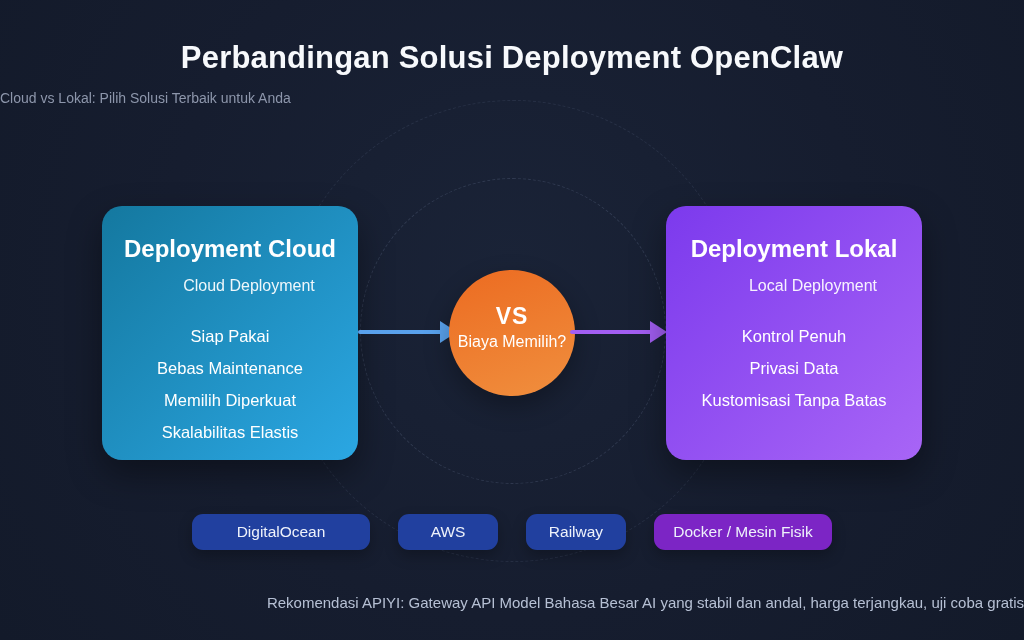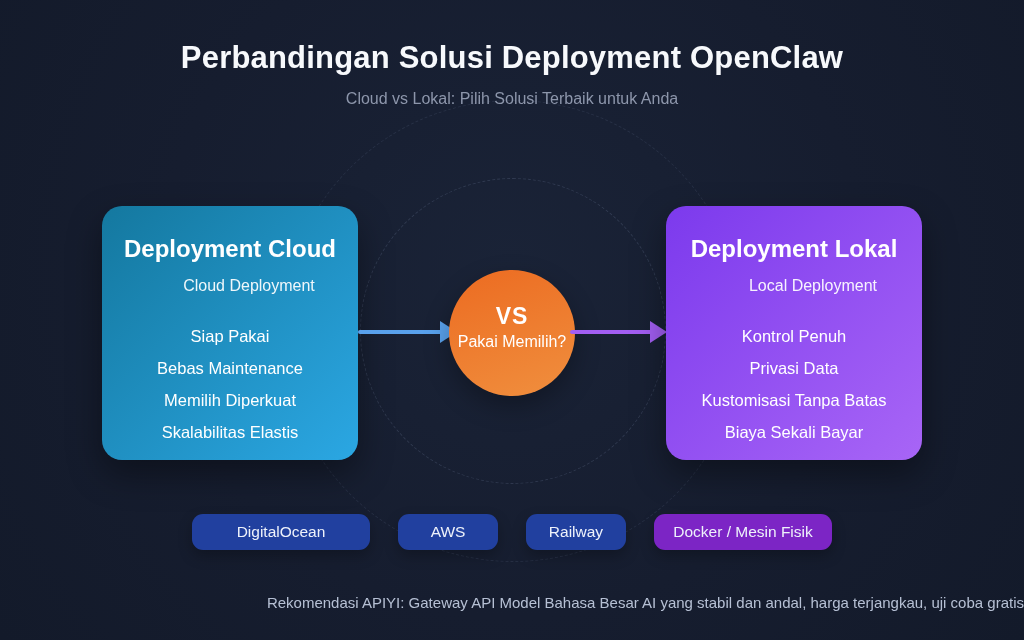--- a/index.html
+++ b/index.html
@@ -14,22 +14,22 @@
     border-radius:50%; pointer-events:none;
   }
   .ring-inner { left:360px; top:178px; width:304px; height:304px; }
   .ring-outer { left:282px; top:100px; width:460px; height:460px; border-color:rgba(139,156,189,0.13); }
 
   .page-title {
     position:absolute; top:40px; left:0; width:100%; text-align:center;
     font-size:31px; font-weight:800; color:#f7f9fc; letter-spacing:0.2px;
   }
   .page-subtitle {
-    position:absolute; top:90px; left:0; width:100%; text-align:center;
-    font-size:16px; color:#8d96ab;
+    position:absolute; top:90px; left:0; width:100%; 
+    font-size:14px; color:#8d96ab;
   }
 
   .card {
     position:absolute; top:206px; width:256px; height:254px; border-radius:20px;
     color:#ffffff; text-align:center; box-shadow:0 14px 34px rgba(0,0,0,0.38);
   }
   .card-cloud { left:102px; background:linear-gradient(135deg,#14789f 0%, #2ba7e3 100%); }
   .card-local { left:666px; background:linear-gradient(135deg,#7c3aed 0%, #a865f6 100%); }
   .card-title { margin:29px 8px 0; font-size:24px; font-weight:800; }
   .card-subtitle { margin-top:14px; font-size:16px; color:rgba(255,255,255,0.93);margin-left:38px; }
@@ -87,34 +87,33 @@
       <li>Memilih Diperkuat</li>
       <li>Skalabilitas Elastis</li>
     </ul>
   </div>
 
   <div class="arrow-line arrow-blue-line"></div>
   <div class="arrow-head arrow-blue-head"></div>
 
   <div class="vs-circle">
     <div class="vs-label">VS</div>
-    <div class="vs-sub">Pakai Memilih?</div>
+    <div class="vs-sub">Biaya Memilih?</div>
   </div>
 
   <div class="arrow-line arrow-purple-line"></div>
   <div class="arrow-head arrow-purple-head"></div>
 
   <div class="card card-local">
     <div class="card-title">Deployment Lokal</div>
     <div class="card-subtitle">Local Deployment</div>
     <ul class="card-items">
       <li>Kontrol Penuh</li>
       <li>Privasi Data</li>
       <li>Kustomisasi Tanpa Batas</li>
-      <li>Biaya Sekali Bayar</li>
     </ul>
   </div>
 
   <div class="chips">
     <div class="chip chip-lg" style="background: rgb(33, 64, 159);">DigitalOcean</div>
     <div class="chip chip-sm" style="background: rgb(33, 64, 159);">AWS</div>
     <div class="chip chip-sm" style="background: rgb(33, 64, 159);">Railway</div>
     <div class="chip chip-lg" style="background: rgb(124, 37, 197);">Docker / Mesin Fisik</div>
   </div>
 

